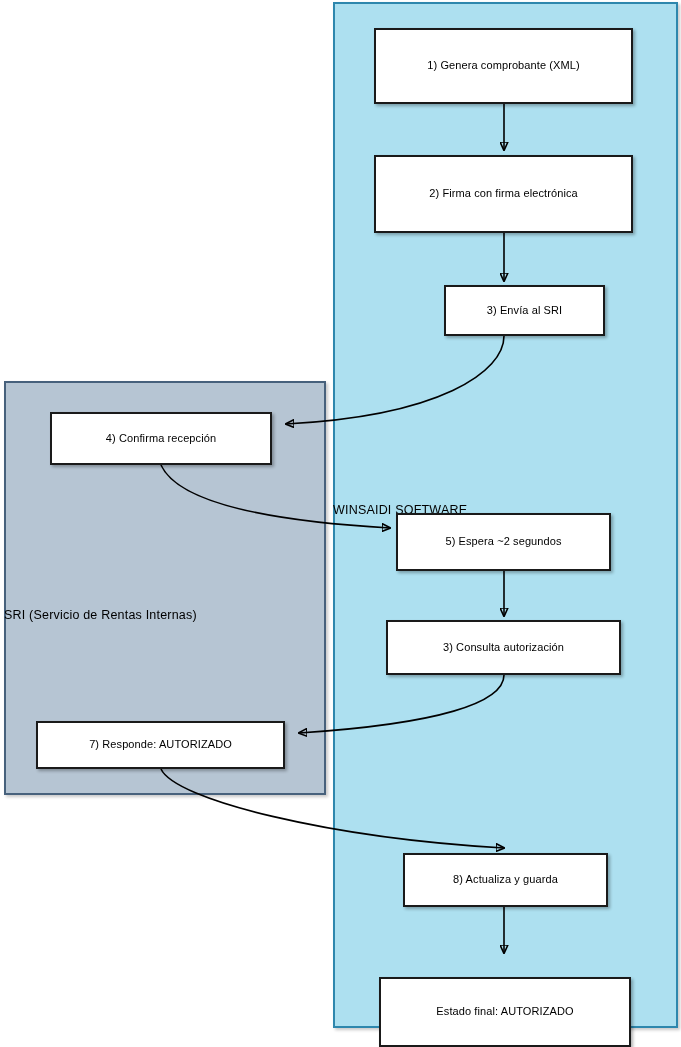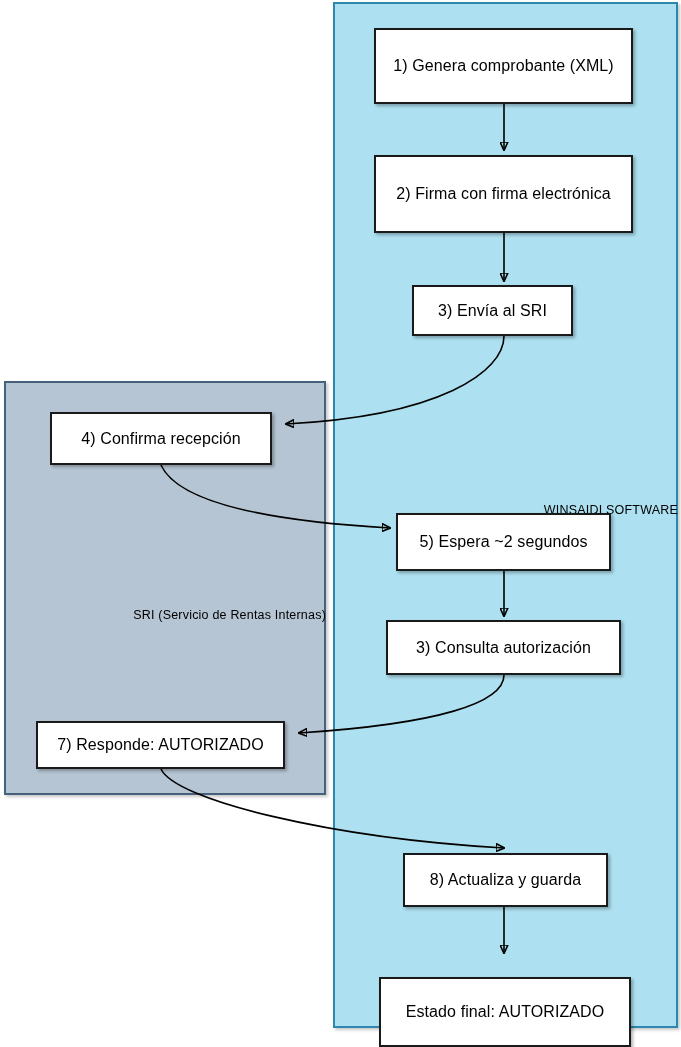--- a/index.html
+++ b/index.html
@@ -43,21 +43,21 @@
     width: 322px;
     height: 414px;
     background: #b6c5d3;
     border-color: #47617c;
   }
 
   .pool-label {
     position: absolute;
     font-size: 12.5px;
     color: #000000;
-    text-align: right;
+    text-align: left;
     white-space: nowrap;
     letter-spacing: 0.2px;
   }
   .pool-label.software-label {
     left: 333px;
     top: 503px;
     width: 345px;
   }
   .pool-label.sri-label {
     left: 4px;
@@ -68,30 +68,30 @@
   .node {
     position: absolute;
     box-sizing: border-box;
     background: #ffffff;
     border: 2px solid #1a1a1a;
     box-shadow: 2px 2px 3px rgba(0,0,0,0.30);
     display: flex;
     align-items: center;
     justify-content: center;
     text-align: center;
-    font-size: 16px;
+    font-size: 11px;
     color: #000000;
     line-height: 1.25;
     letter-spacing: 0.1px;
   }
 
   
   .n1 { left: 374px; top: 28px;  width: 259px; height: 76px; }
   .n2 { left: 374px; top: 155px; width: 259px; height: 78px; }
-  .n3 { left: 412px; top: 285px; width: 161px; height: 51px; }
+  .n3 { left: 444px; top: 285px; width: 161px; height: 51px; }
   .n5 { left: 396px; top: 513px; width: 215px; height: 58px; }
   .n6 { left: 386px; top: 620px; width: 235px; height: 55px; }
   .n8 { left: 403px; top: 853px; width: 205px; height: 54px; }
   .n9 { left: 379px; top: 977px; width: 252px; height: 70px; }
 
   
   .n4 { left: 50px; top: 412px; width: 222px; height: 53px; }
   .n7 { left: 36px; top: 721px; width: 249px; height: 48px; }
 
   svg.edges {

